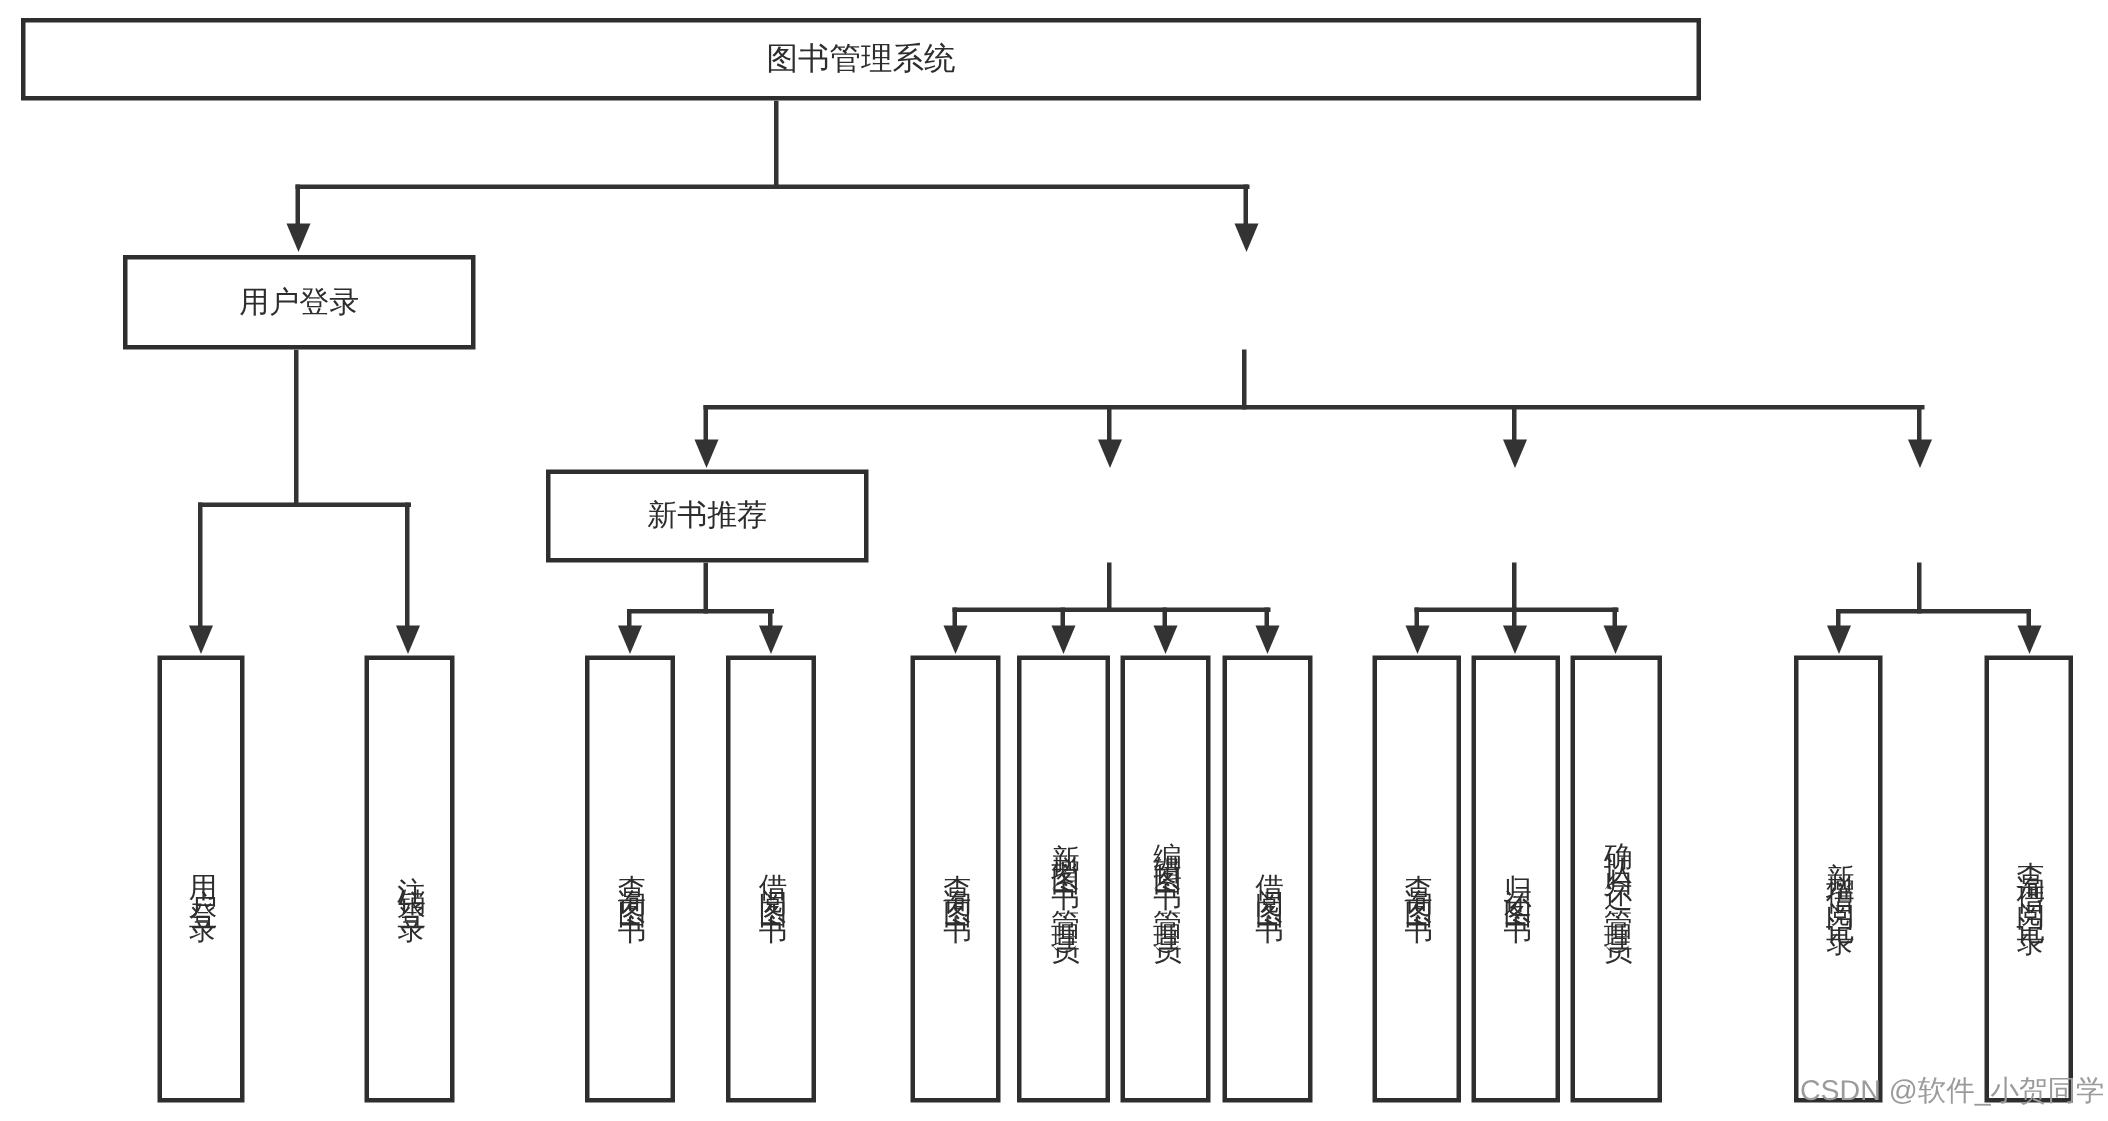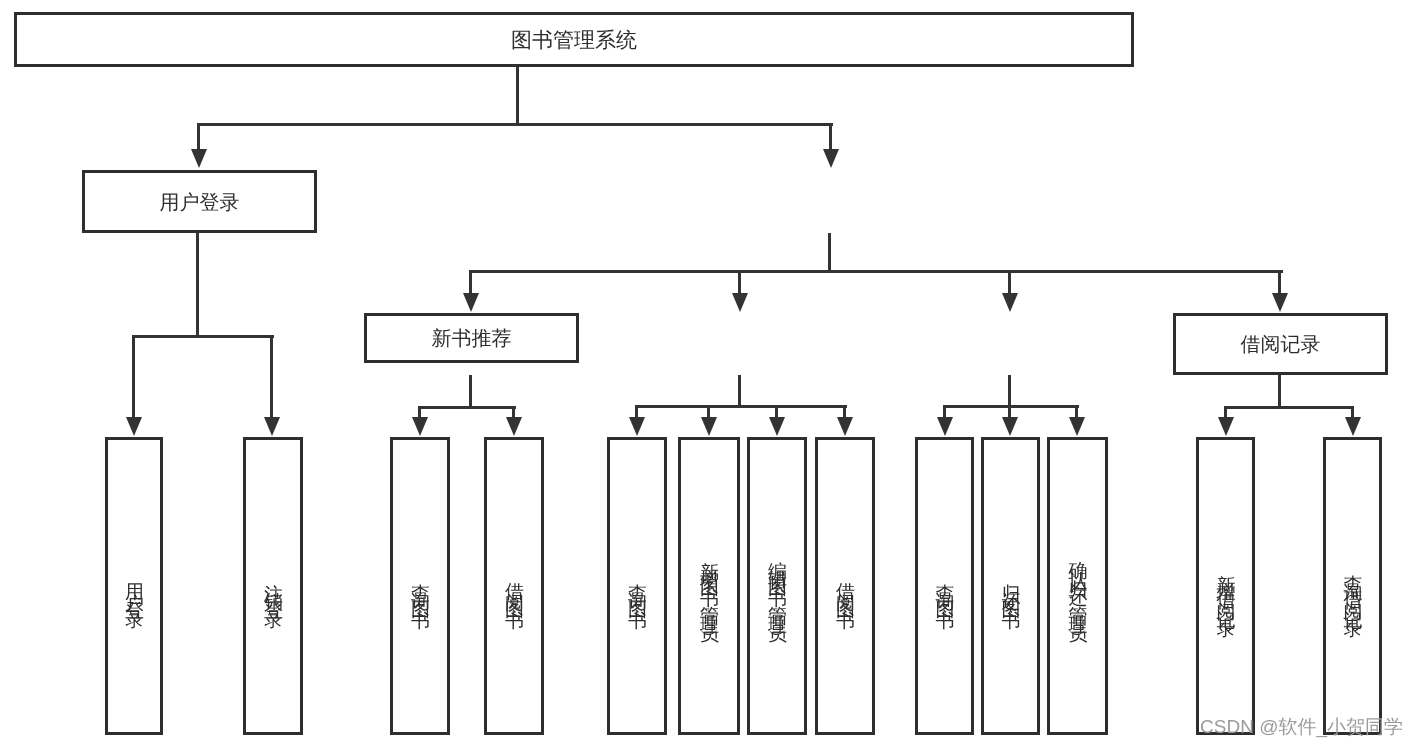--- a/index.html
+++ b/index.html
@@ -121,25 +121,22 @@
   <div class="ah" style="left:1345px; top:417px;"></div>
 
   <div class="node h top" style="left:14px; top:12px; width:1120px; height:55px;">
     <span>图书管理系统</span>
   </div>
 
   <div class="node h" style="left:82px; top:170px; width:235px; height:63px;">
     <span>用户登录</span>
   </div>
 
-  <div class="node h" style="left:364px; top:313px; width:215px; height:50px;">
+  <div class="node h" style="left:364px; top:313px; width:215px; height:62px;">
     <span>新书推荐</span>
-  </div>
-  <div class="node h" style="left:1173px; top:313px; width:215px; height:62px;">
-    <span>借阅记录</span>
   </div>
 
   <div class="node v" style="left:105px; top:437px; width:58px; height:298px;">
     <span>用户登录</span>
   </div>
   <div class="node v" style="left:243px; top:437px; width:60px; height:298px;">
     <span>注销登录</span>
   </div>
 
   <div class="node v" style="left:390px; top:437px; width:60px; height:298px;">

